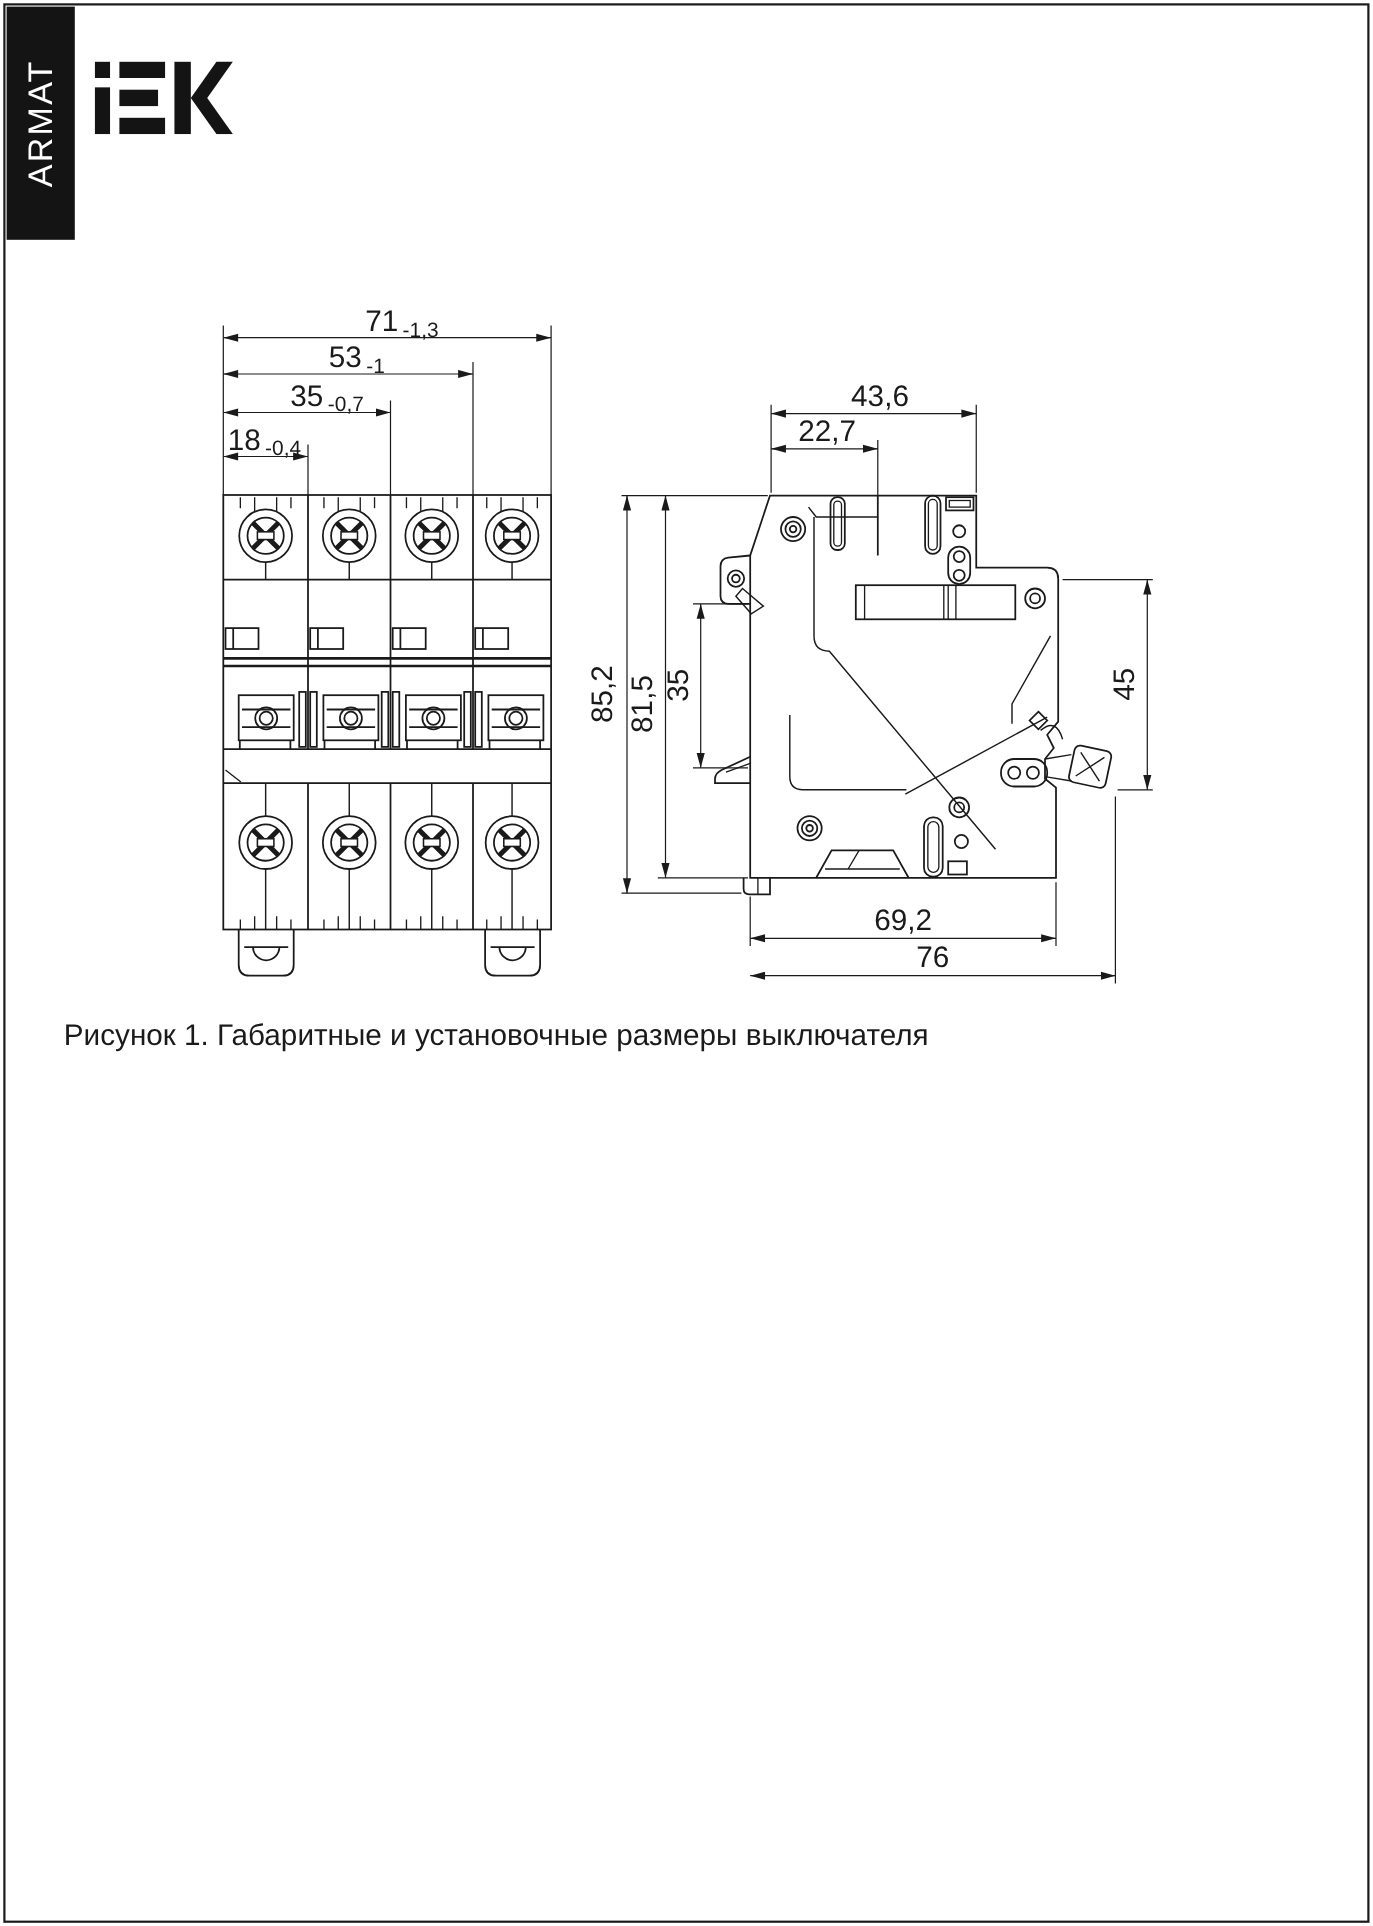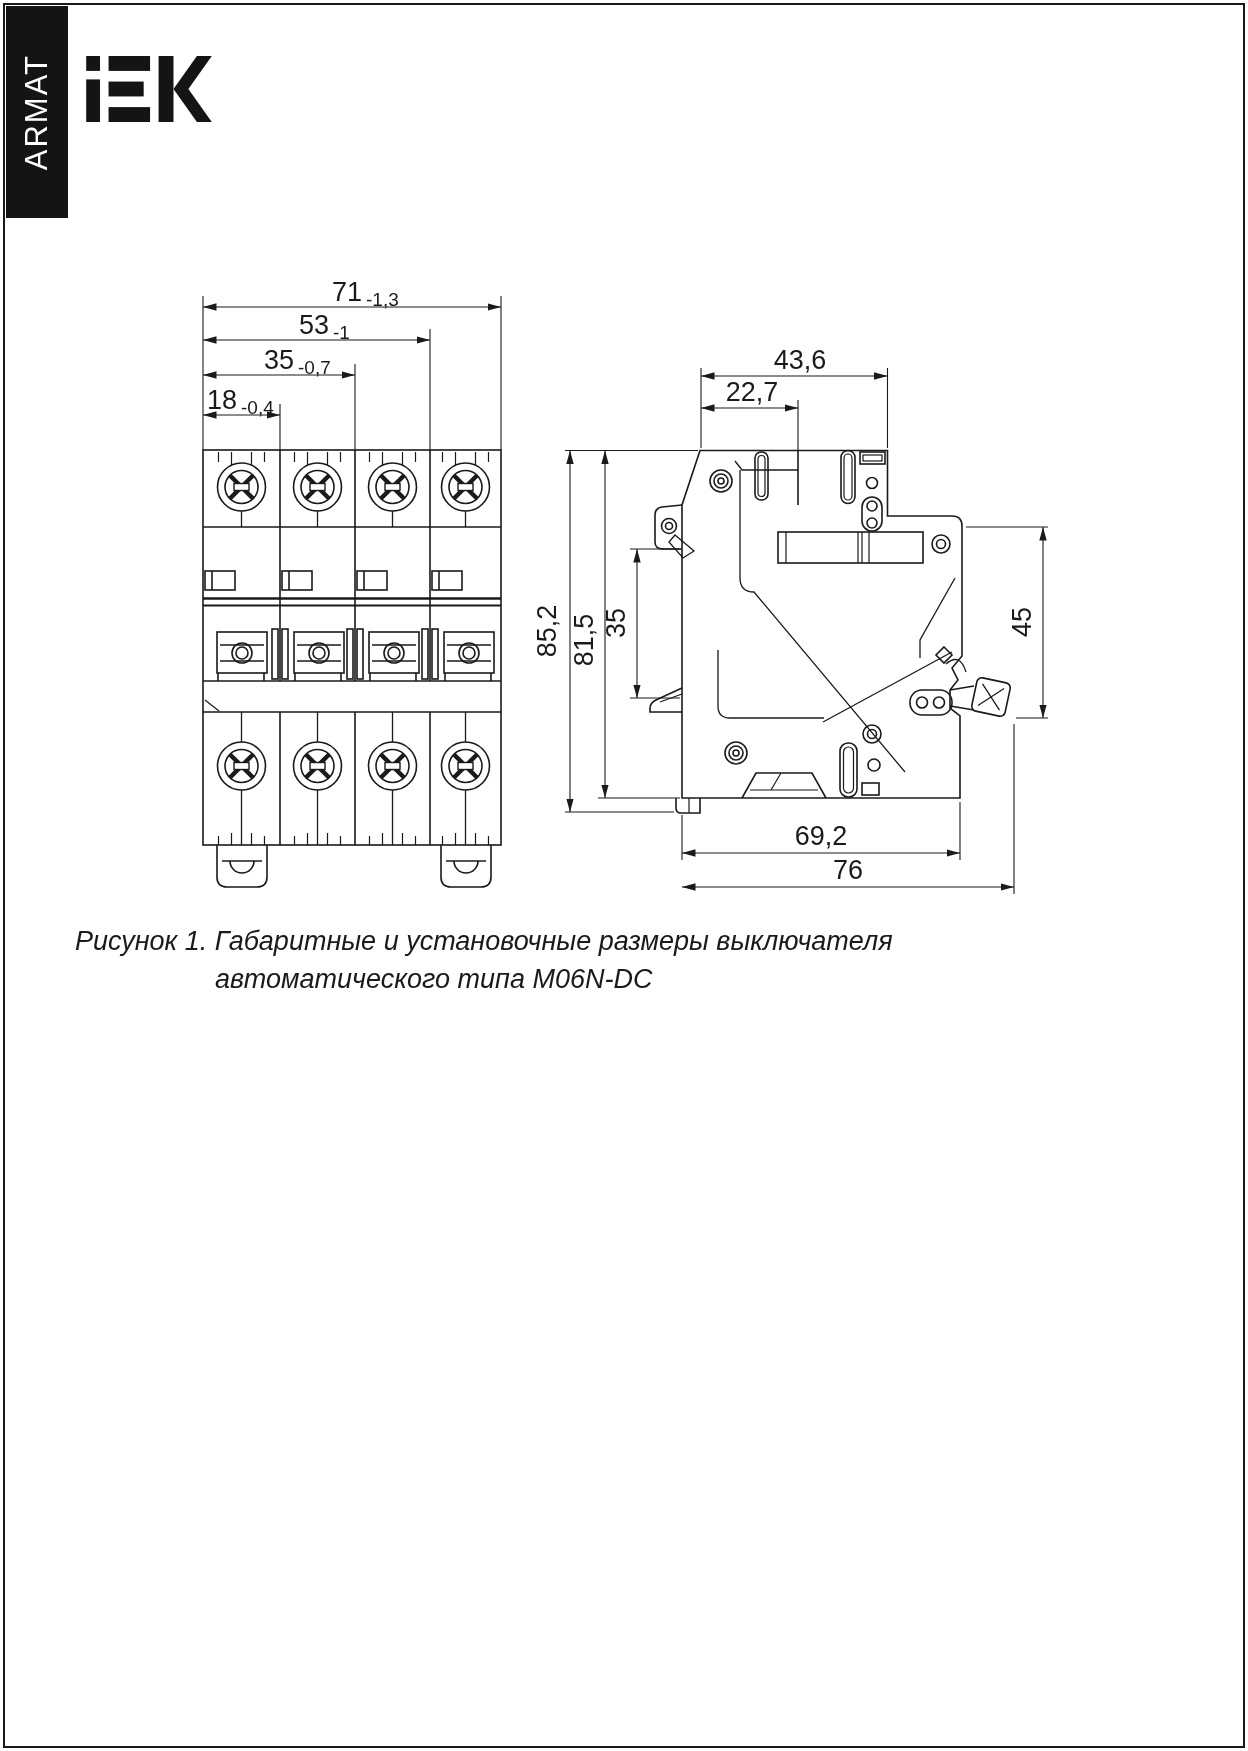--- a/index.html
+++ b/index.html
@@ -28,24 +28,23 @@
     letter-spacing:2px;
     font-weight:400;
   }
   .logo{
     position:absolute;left:86px;top:56px;
   }
   .drawing{
     position:absolute;left:0;top:0;
   }
   .caption{
-    position:absolute;left:75px;top:922px;
+    position:absolute;left:58px;top:922px;
     font-size:27px;line-height:38px;
     white-space:nowrap;
-    font-style:italic;
   }
   .caption .line2{margin-left:140px;}
   svg text{font-family:"Liberation Sans", sans-serif;fill:#1a1a1a;stroke:none;}
   .dimtxt{font-size:27px;}
   .toltxt{font-size:19px;}
 </style>
 </head>
 <body>
 
 <div class="page-frame"></div>
@@ -256,14 +255,13 @@
       <text class="dimtxt" text-anchor="middle" x="625" y="623" transform="rotate(-90,625,623)">35</text>
       <text class="dimtxt" text-anchor="middle" x="1031" y="622" transform="rotate(-90,1031,622)">45</text>
       <text class="dimtxt" text-anchor="middle" x="821" y="845">69,2</text>
       <text class="dimtxt" text-anchor="middle" x="848" y="879">76</text>
     </g>
   </g>
 </svg>
 
 <div class="caption">
   <div class="line1">Рисунок 1. Габаритные и установочные размеры выключателя</div>
-  <div class="line2">автоматического типа М06N-DC</div>
 </div>
 
 </body></html>

